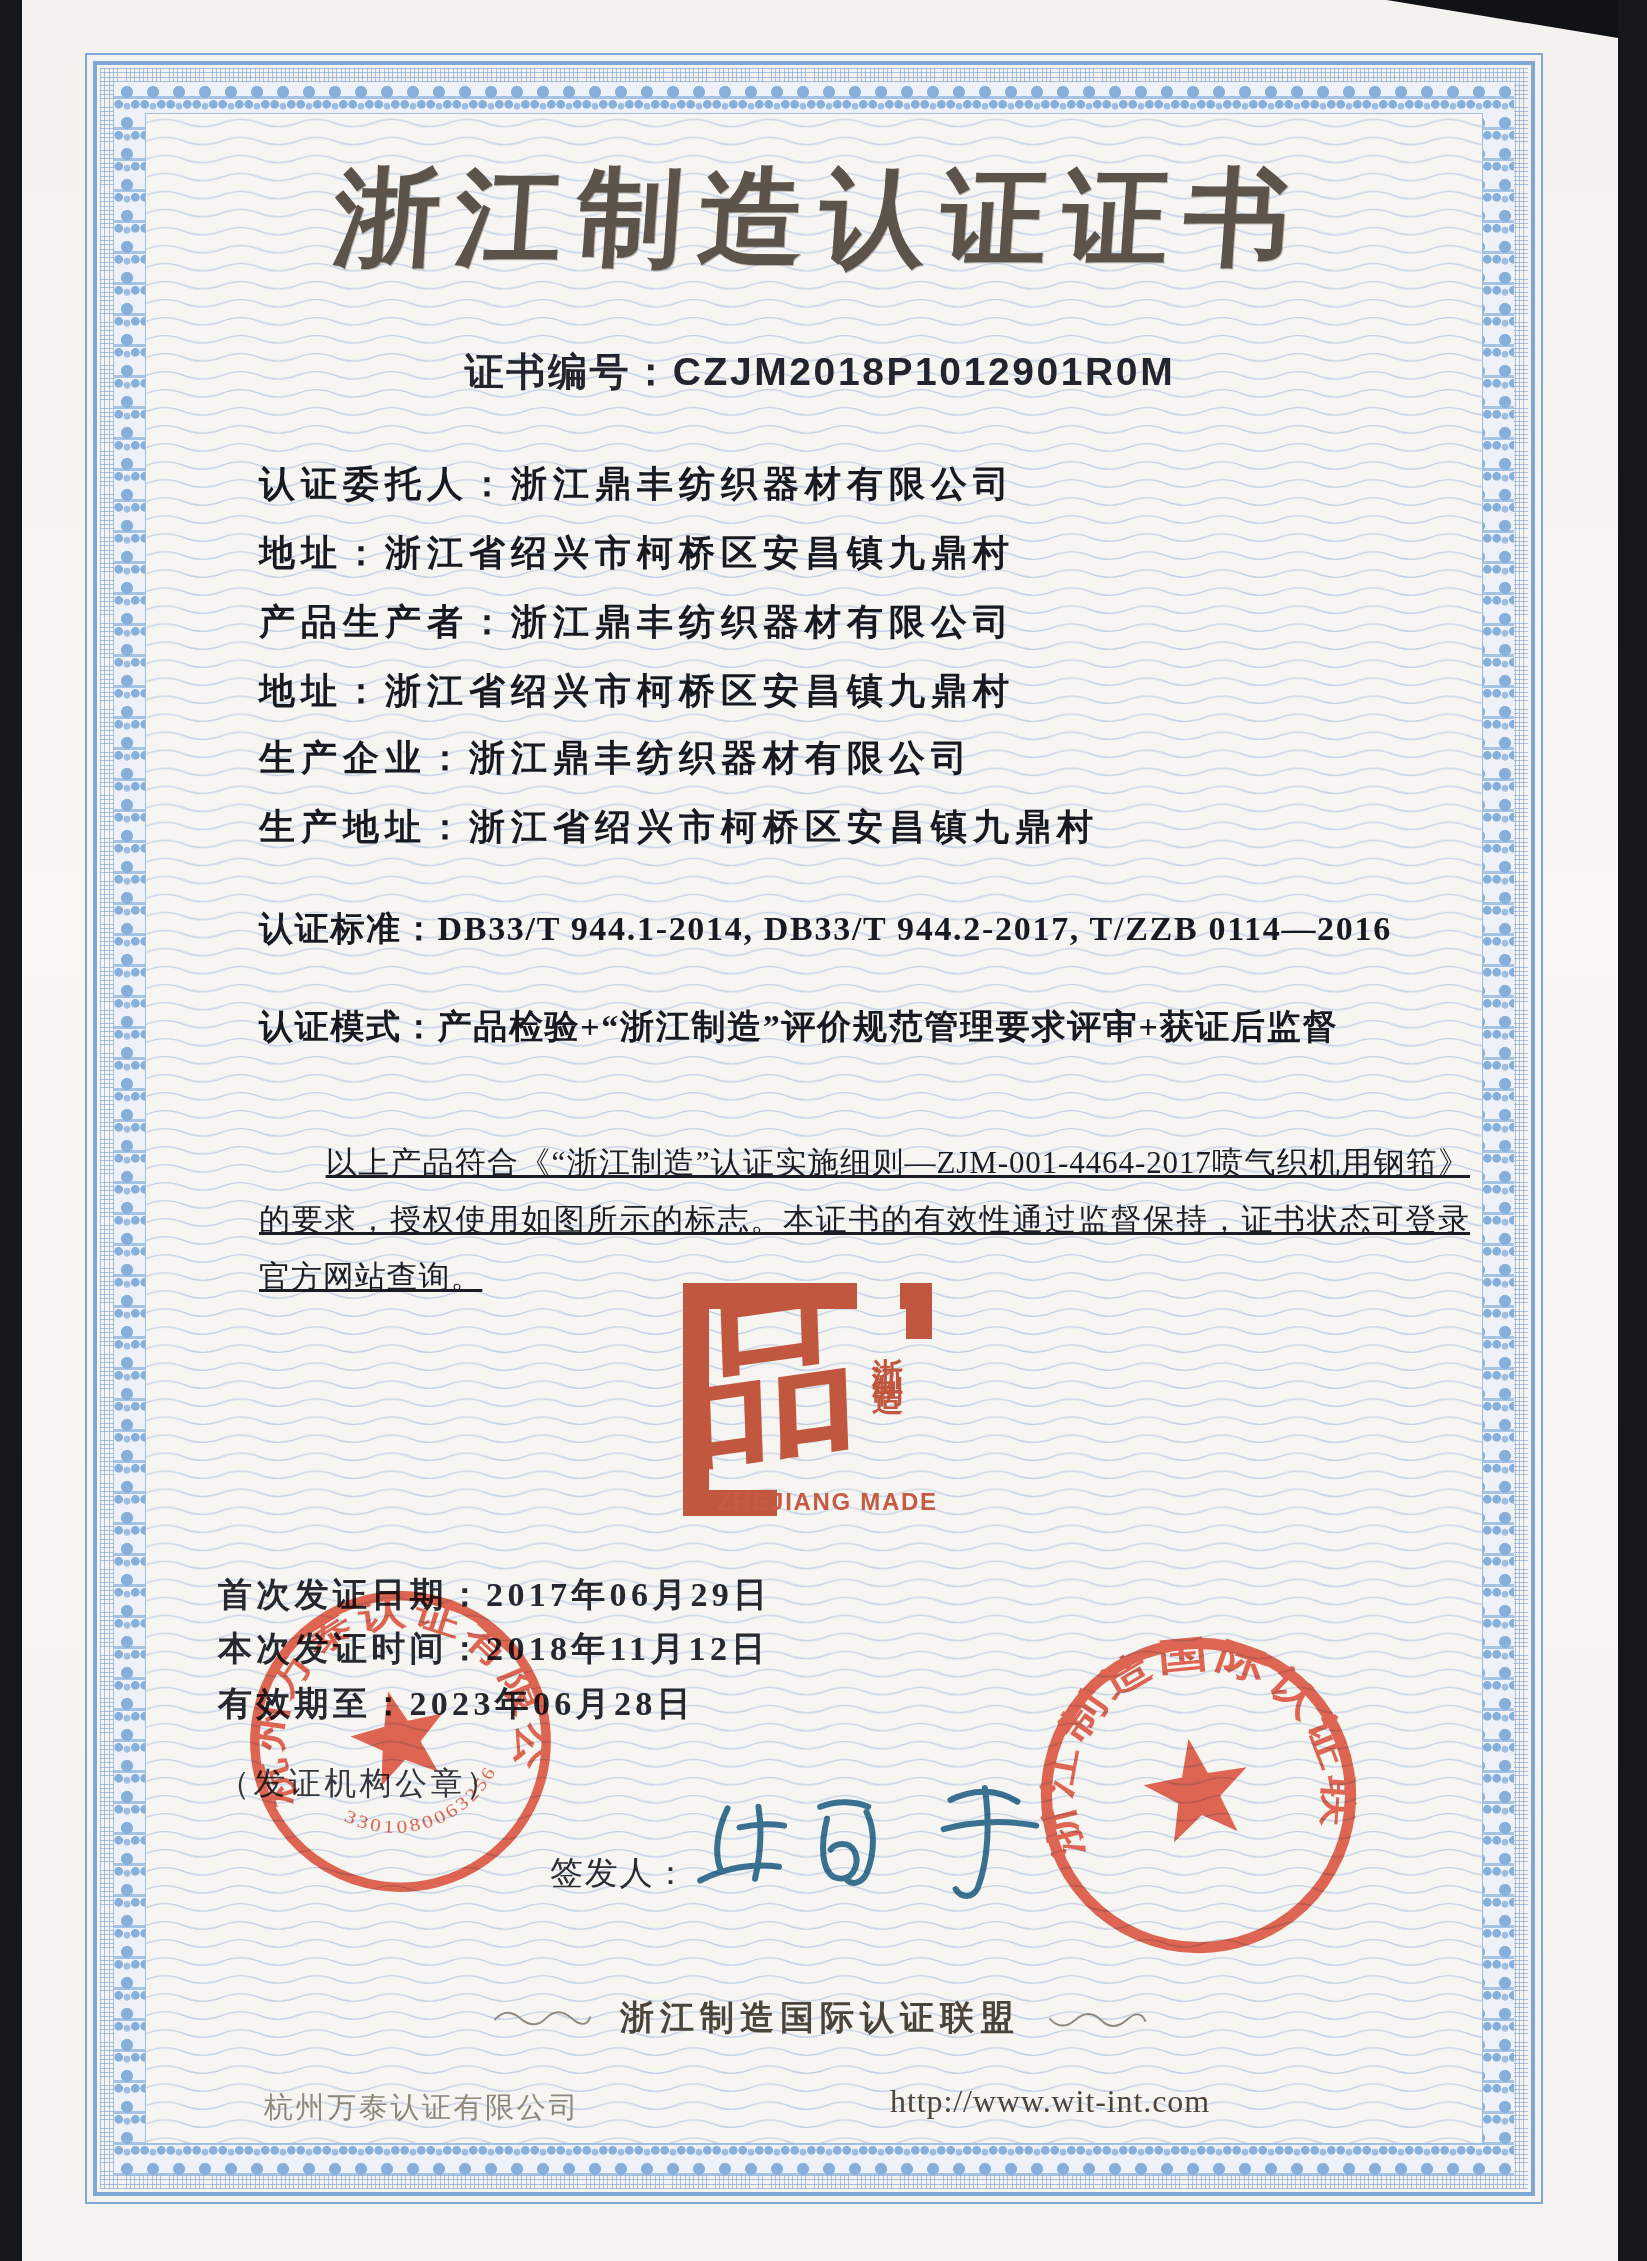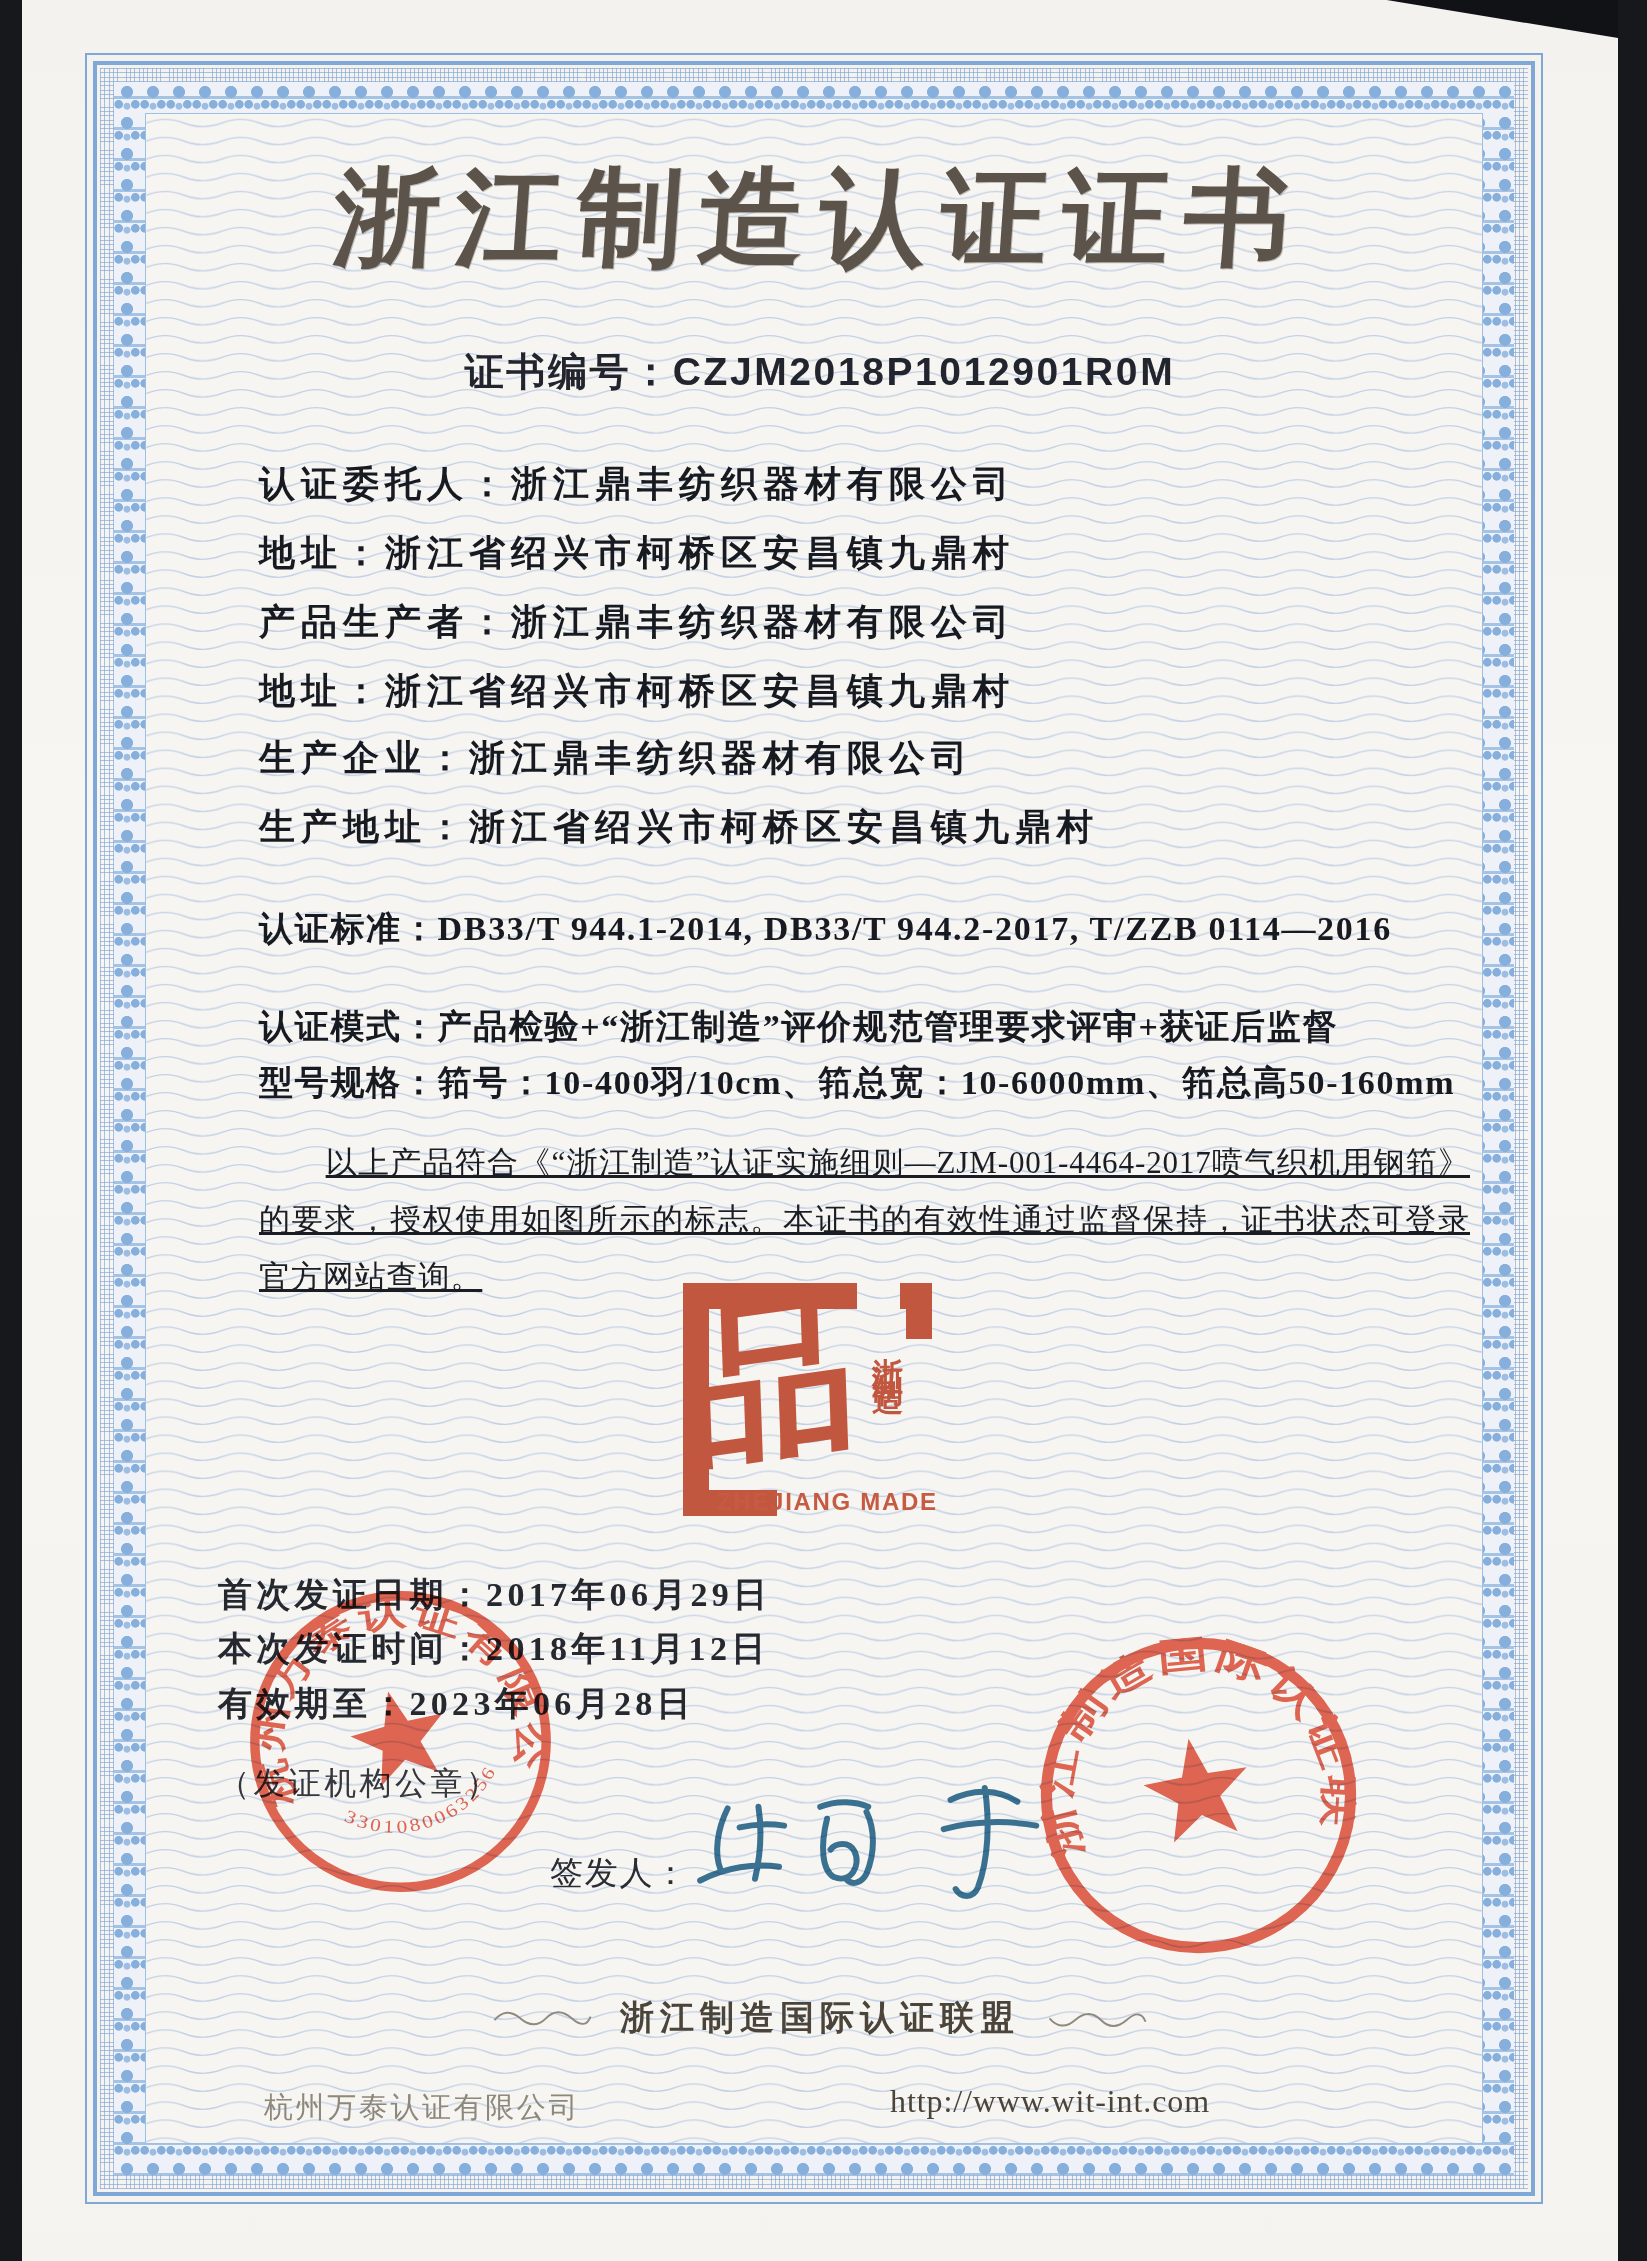--- a/index.html
+++ b/index.html
@@ -85,21 +85,20 @@
 
   <div class="abs pline" style="top:460px">认证委托人：浙江鼎丰纺织器材有限公司</div>
   <div class="abs pline" style="top:529px">地址：浙江省绍兴市柯桥区安昌镇九鼎村</div>
   <div class="abs pline" style="top:598px">产品生产者：浙江鼎丰纺织器材有限公司</div>
   <div class="abs pline" style="top:667px">地址：浙江省绍兴市柯桥区安昌镇九鼎村</div>
   <div class="abs pline" style="top:803px">生产地址：浙江省绍兴市柯桥区安昌镇九鼎村</div>
   <div class="abs pline" style="top:734px">生产企业：浙江鼎丰纺织器材有限公司</div>
 
   <div class="abs cline" style="top:906px">认证标准：DB33/T 944.1-2014, DB33/T 944.2-2017, T/ZZB 0114—2016</div>
   <div class="abs cline" style="top:1004px">认证模式：产品检验+“浙江制造”评价规范管理要求评审+获证后监督</div>
-  <div class="abs cline" style="top:1060px">型号规格：筘号：10-400羽/10cm、筘总宽：10-6000mm、筘总高50-160mm</div>
 
   <div class="abs statement">以上产品符合《“浙江制造”认证实施细则—ZJM-001-4464-2017喷气织机用钢筘》的要求，授权使用如图所示的标志。本证书的有效性通过监督保持，证书状态可登录官方网站查询。</div>
 
   <div class="abs logo">
     <div class="bar" style="left:0;top:0;width:26px;height:100%"></div>
     <div class="bar" style="left:0;top:0;width:70%;height:26px"></div>
     <div class="bar" style="right:0;top:0;width:13%;height:26px"></div>
     <div class="bar" style="right:0;top:0;width:26px;height:24%"></div>
     <div class="bar" style="left:0;bottom:0;width:94px;height:26px"></div>
     <div class="glyph">品</div>

